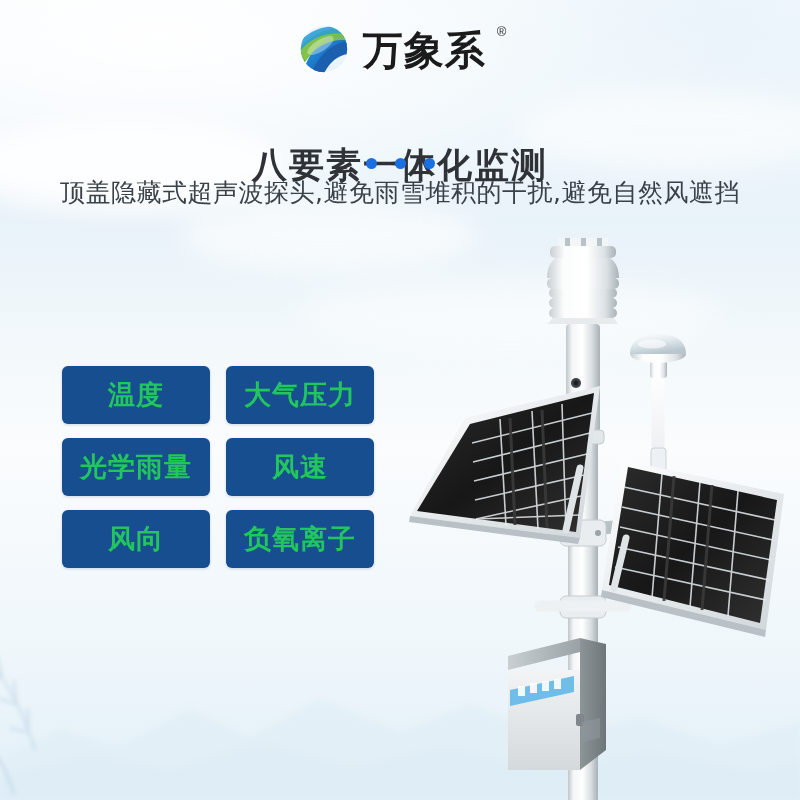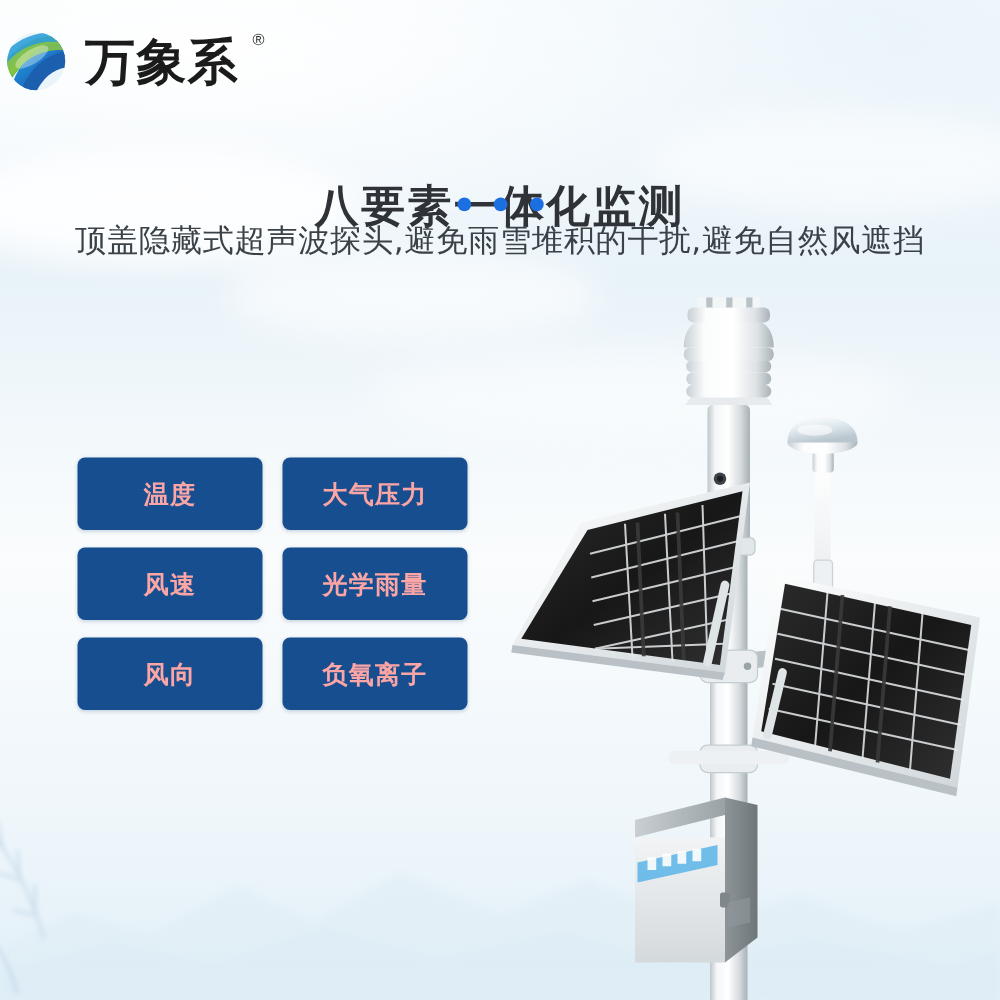--- a/index.html
+++ b/index.html
@@ -54,21 +54,21 @@
     background:linear-gradient(180deg, rgba(255,255,255,0) 0%, rgba(244,250,253,.55) 40%, rgba(226,240,248,.85) 100%);
   }
   .frost{
     position:absolute; left:-20px; bottom:0px; width:200px; height:220px;
     filter:blur(2px); opacity:.55;
   }
 
   
   .logo-row{
     position:absolute; left:0; top:18px; width:800px; height:62px;
-    display:flex; align-items:center; justify-content:flex-start; gap:10px;
+    display:flex; align-items:center; justify-content:center; gap:10px;
   }
   .logo-mark{ width:58px; height:58px; display:block; }
   .logo-text{
     font-family:"DejaVu Sans","Liberation Sans",sans-serif;
     font-size:40px; font-weight:bold; letter-spacing:1px;
     color:#1b1b1b; line-height:1; position:relative; top:1px;
   }
   .logo-reg{
     font-size:13px; color:#2a2a2a; position:relative;
     top:-18px; left:1px; font-weight:normal;
@@ -101,23 +101,23 @@
     position:absolute; left:62px; top:366px;
     display:grid;
     grid-template-columns:148px 148px;
     grid-auto-rows:58px;
     column-gap:16px; row-gap:14px;
   }
   .tag{
     background:#174e90;
     border-radius:6px;
     display:flex; align-items:center; justify-content:center;
-    color:#fca5a5;
+    color:#22c55e;
     font-family:"DejaVu Sans","Liberation Sans",sans-serif;
-    font-size:20px; font-weight:bold; letter-spacing:1px;
+    font-size:27px; font-weight:bold; letter-spacing:1px;
     box-shadow:0 1px 3px rgba(20,60,110,.18);
     white-space:nowrap;
   }
 
   
   .device{ position:absolute; left:390px; top:238px; width:410px; height:562px; }
 </style>
 </head>
 <body>
 
@@ -184,22 +184,22 @@
     <span class="dot"></span>
     <span class="dot"></span>
     <span class="dot"></span>
   </div>
 
   <div class="subtitle">顶盖隐藏式超声波探头,避免雨雪堆积的干扰,避免自然风遮挡</div>
 
   <div class="tag-grid">
     <div class="tag">温度</div>
     <div class="tag">大气压力</div>
+    <div class="tag">光学雨量</div>
     <div class="tag">风速</div>
-    <div class="tag">光学雨量</div>
     <div class="tag">风向</div>
     <div class="tag">负氧离子</div>
   </div>
 
   <svg class="device" viewBox="0 0 410 562">
     <defs>
       <linearGradient id="poleG" x1="0" y1="0" x2="1" y2="0">
         <stop offset="0%" stop-color="#bfc6ca"></stop>
         <stop offset="18%" stop-color="#f4f6f7"></stop>
         <stop offset="48%" stop-color="#ffffff"></stop>

